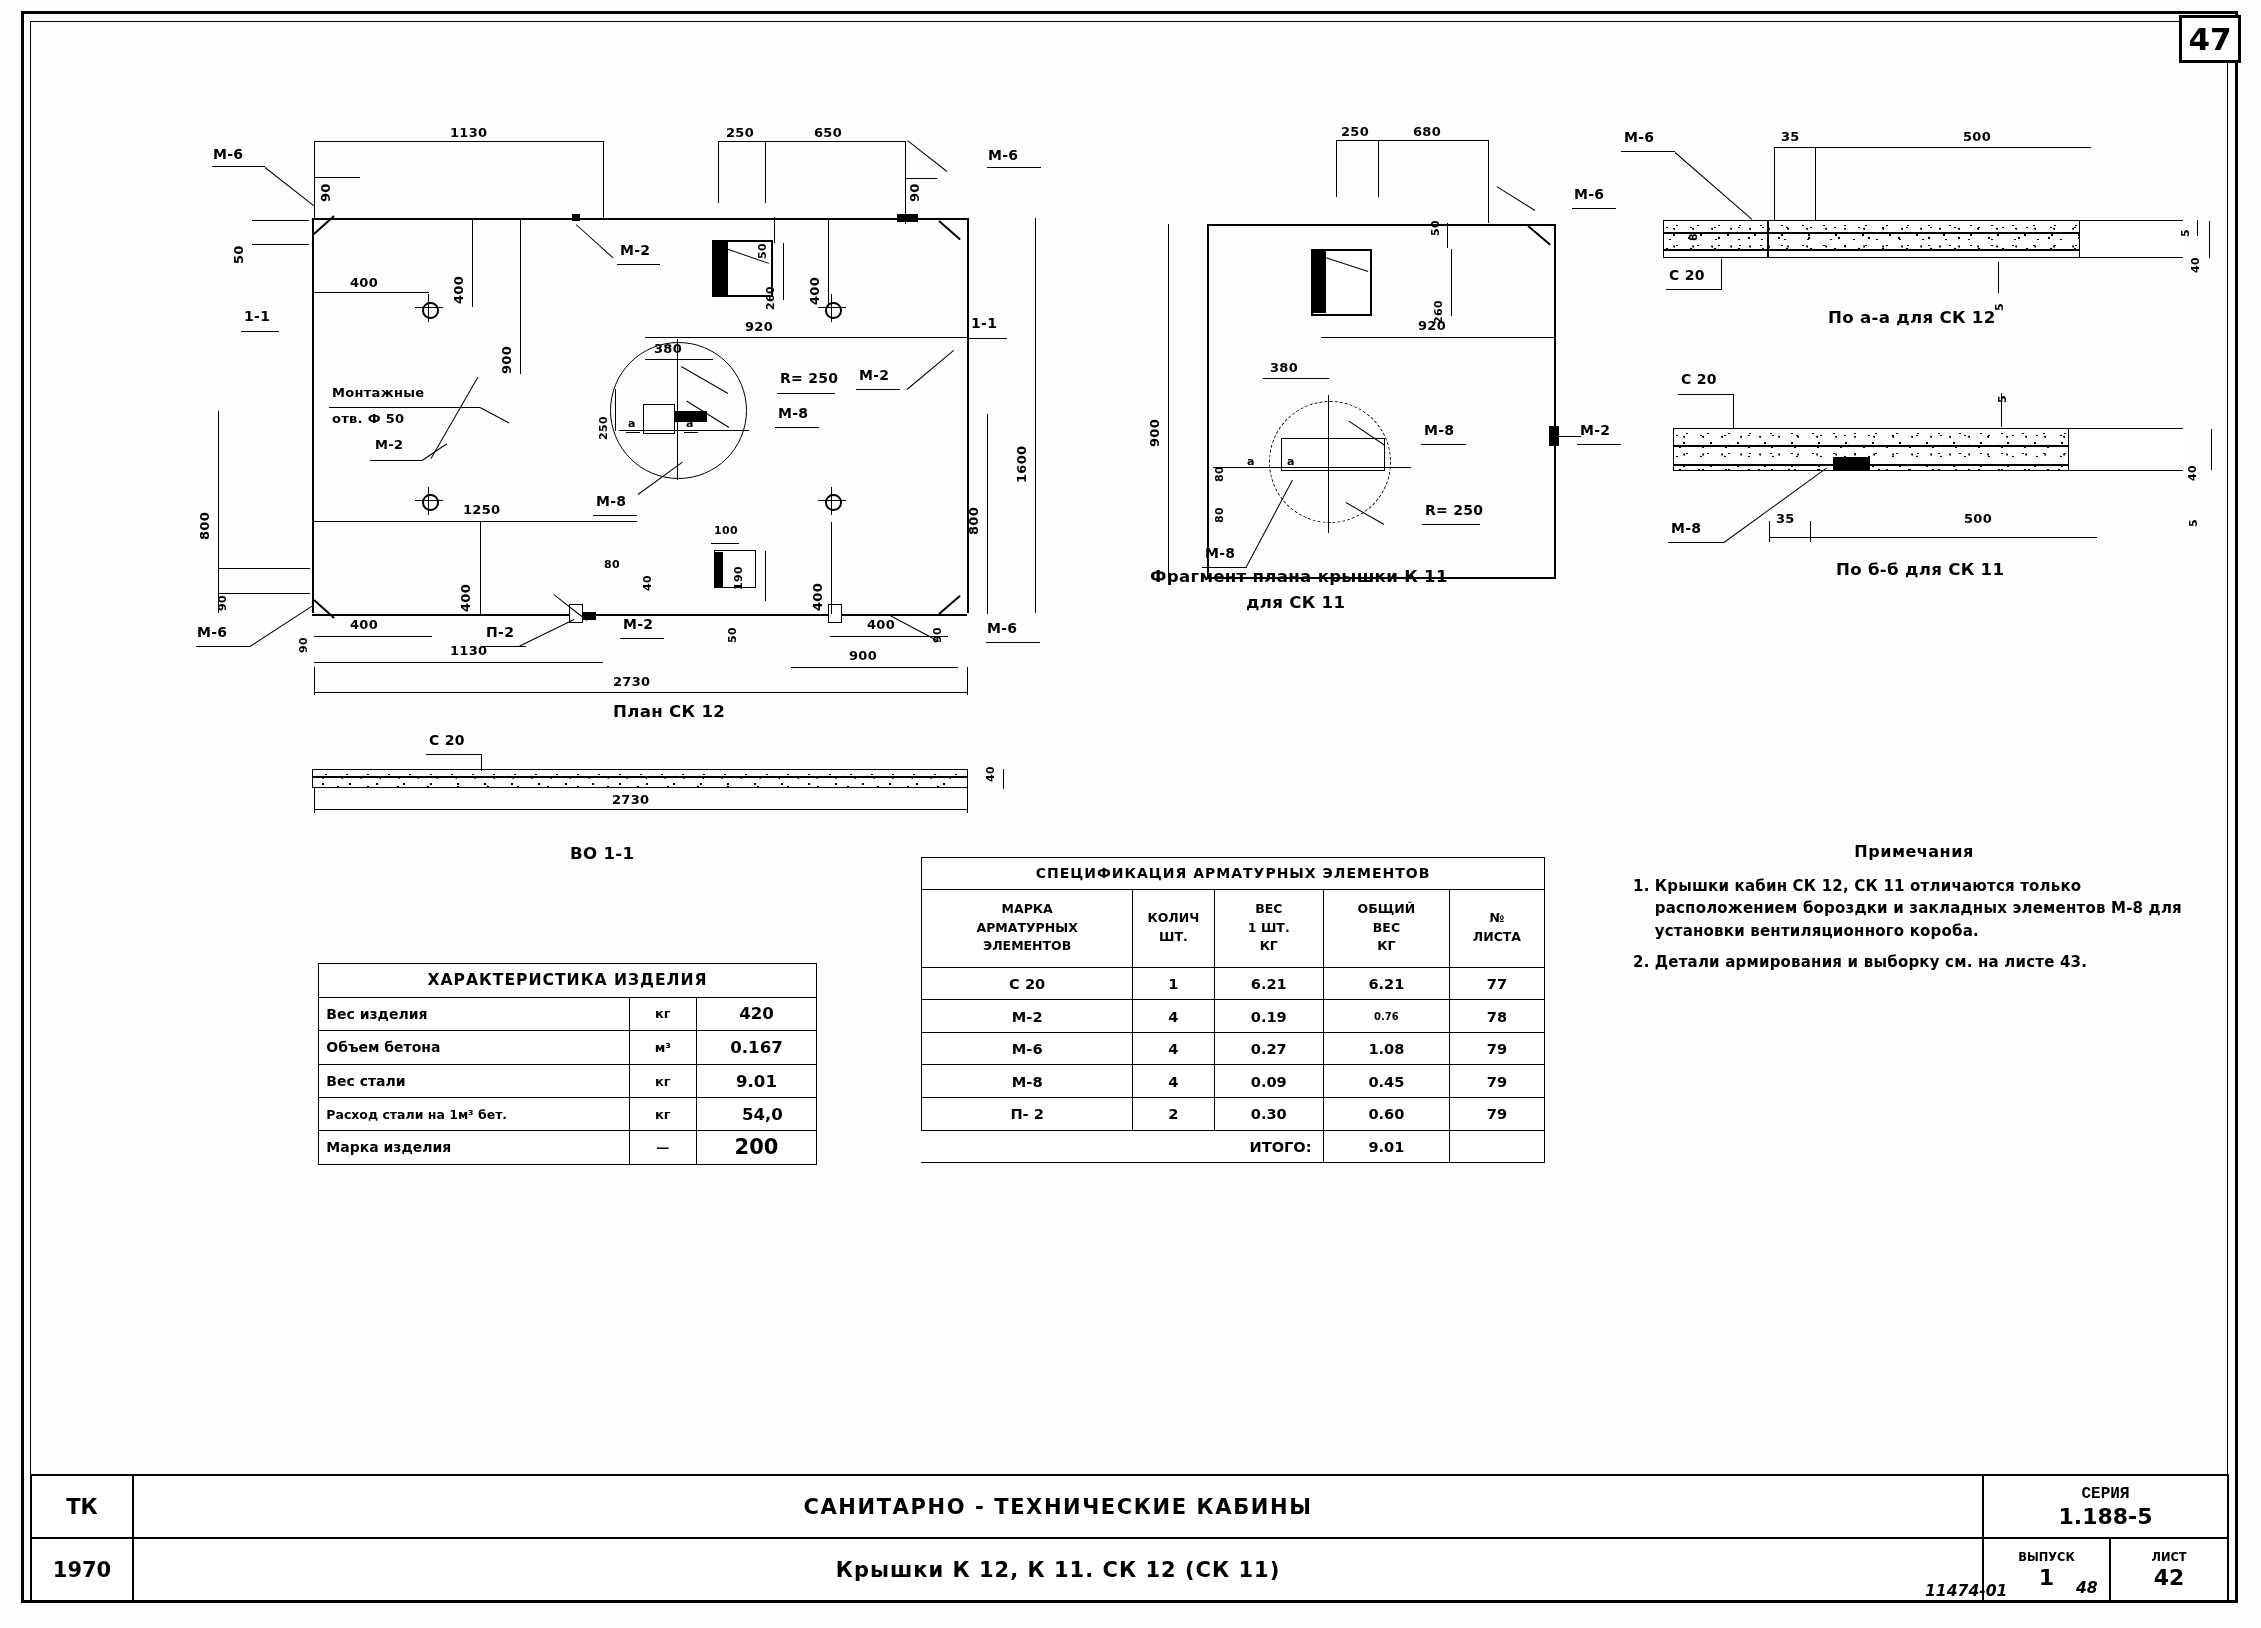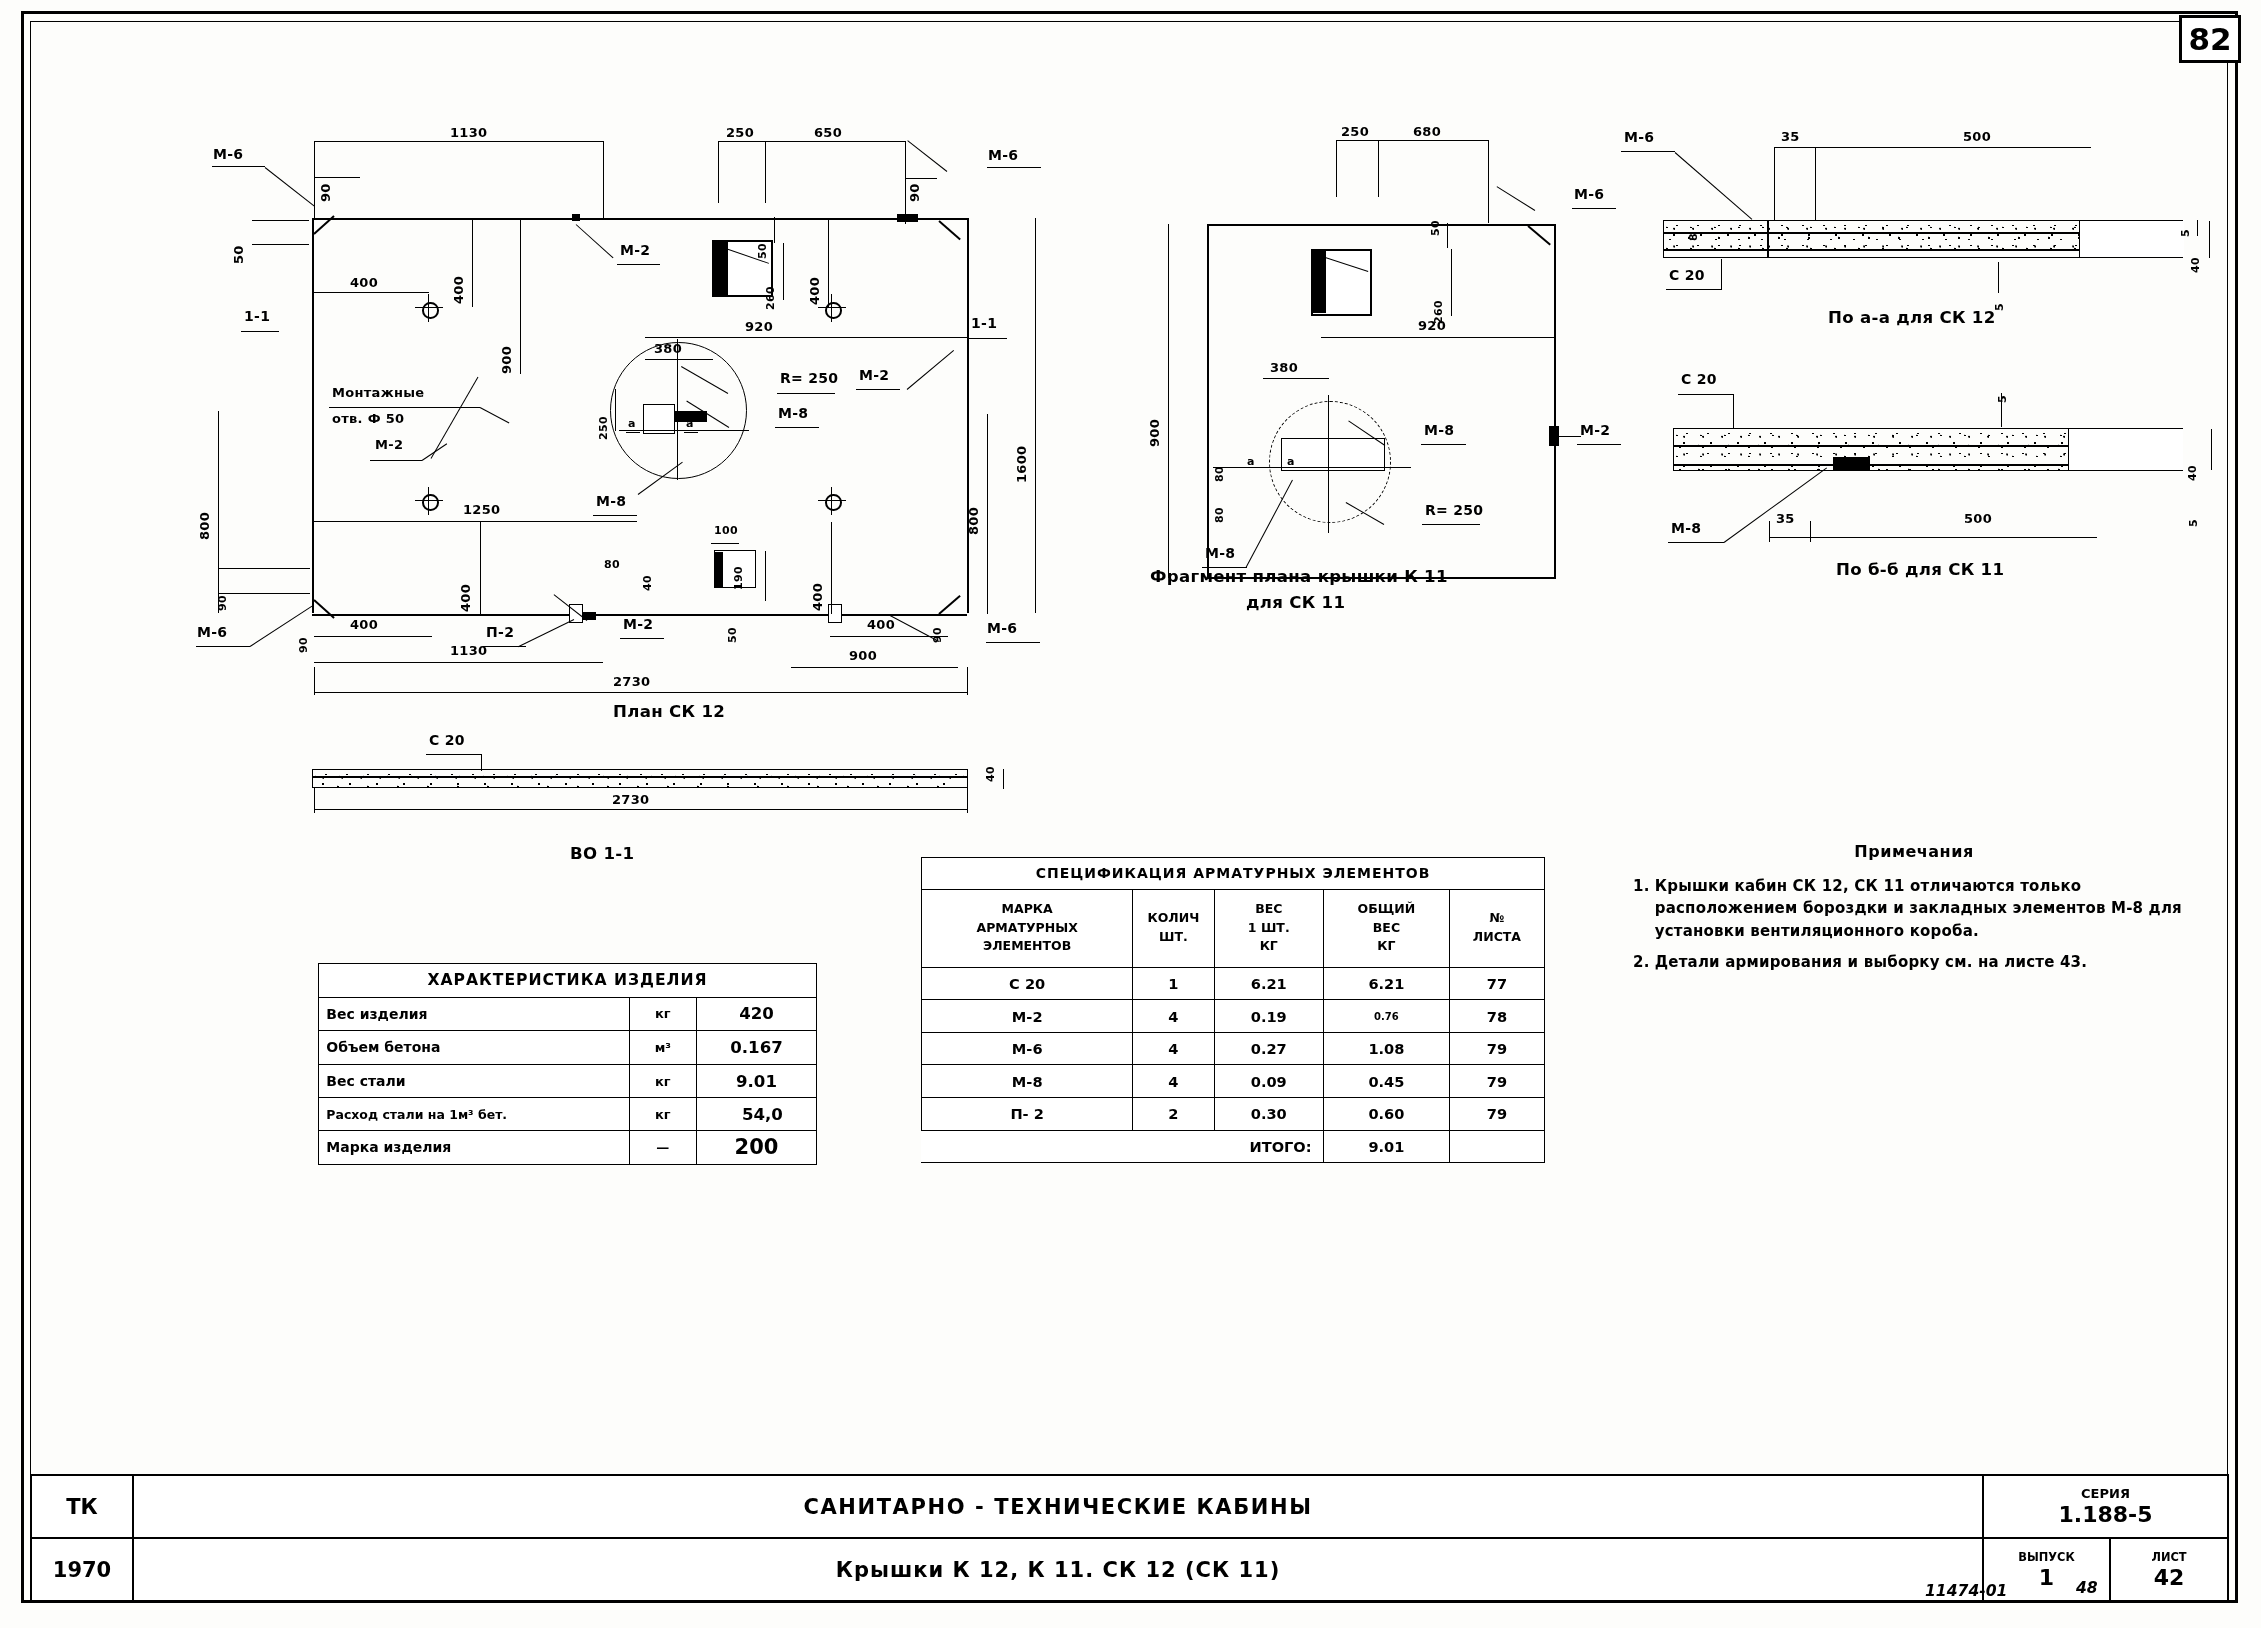--- a/index.html
+++ b/index.html
@@ -61,21 +61,21 @@
   .blackbox{position:absolute;background:#000;}
   .whitebox{position:absolute;background:#fff;border:2.1px solid #000;box-sizing:border-box;}
 </style>
 </head>
 <body>
 
 <div id="sheet">
 
   <div class="frame-outer"></div>
   <div class="frame-inner"></div>
-  <div class="pagebadge">82</div>
+  <div class="pagebadge">47</div>
 
   <div>
 
     <div class="vl3" style="left:312px;top:218px;height:395px;"></div>
     <div class="hl3" style="left:312px;top:218px;width:655px;"></div>
     <div class="hl3" style="left:312px;top:614px;width:655px;"></div>
     <div class="vl3" style="left:967px;top:218px;height:395px;"></div>
 
     <div class="leader" style="left:314px;top:233px;width:27px;transform:rotate(-42deg);height:2.1px;"></div>
     <div class="leader" style="left:939px;top:220px;width:28px;transform:rotate(41deg);height:2.1px;"></div>
@@ -545,21 +545,21 @@
       <span>Детали армирования и выборку см. на листе 43.</span>
     </div>
   </div>
 
   <div class="tblock">
     <div class="tb" style="left:0;top:0;width:104px;height:65px;font-size:21px;">ТК</div>
     <div class="tb" style="left:0;top:63px;width:104px;height:65px;font-size:21px;">1970</div>
     <div class="tb" style="left:102px;top:0;width:1852px;height:65px;font-size:21px;letter-spacing:1.6px;">САНИТАРНО - ТЕХНИЧЕСКИЕ    КАБИНЫ</div>
     <div class="tb" style="left:102px;top:63px;width:1852px;height:65px;font-size:21px;letter-spacing:1px;">Крышки    К 12, К 11.   СК 12 (СК 11)</div>
     <div class="tb" style="left:1952px;top:0;width:247px;height:65px;flex-direction:column;gap:1px;">
-      <span style="font-size:13px;">СЕРИЯ</span>
+      <span style="font-size:16px;font-family:Liberation Mono, monospace;">СЕРИЯ</span>
       <span style="font-size:22px;">1.188-5</span>
     </div>
     <div class="tb" style="left:1952px;top:63px;width:129px;height:65px;flex-direction:column;gap:1px;">
       <span style="font-size:11.4px;">ВЫПУСК</span>
       <span style="font-size:22px;">1</span>
     </div>
     <div class="tb" style="left:2079px;top:63px;width:120px;height:65px;flex-direction:column;gap:1px;">
       <span style="font-size:11.4px;">ЛИСТ</span>
       <span style="font-size:22px;">42</span>
     </div>

